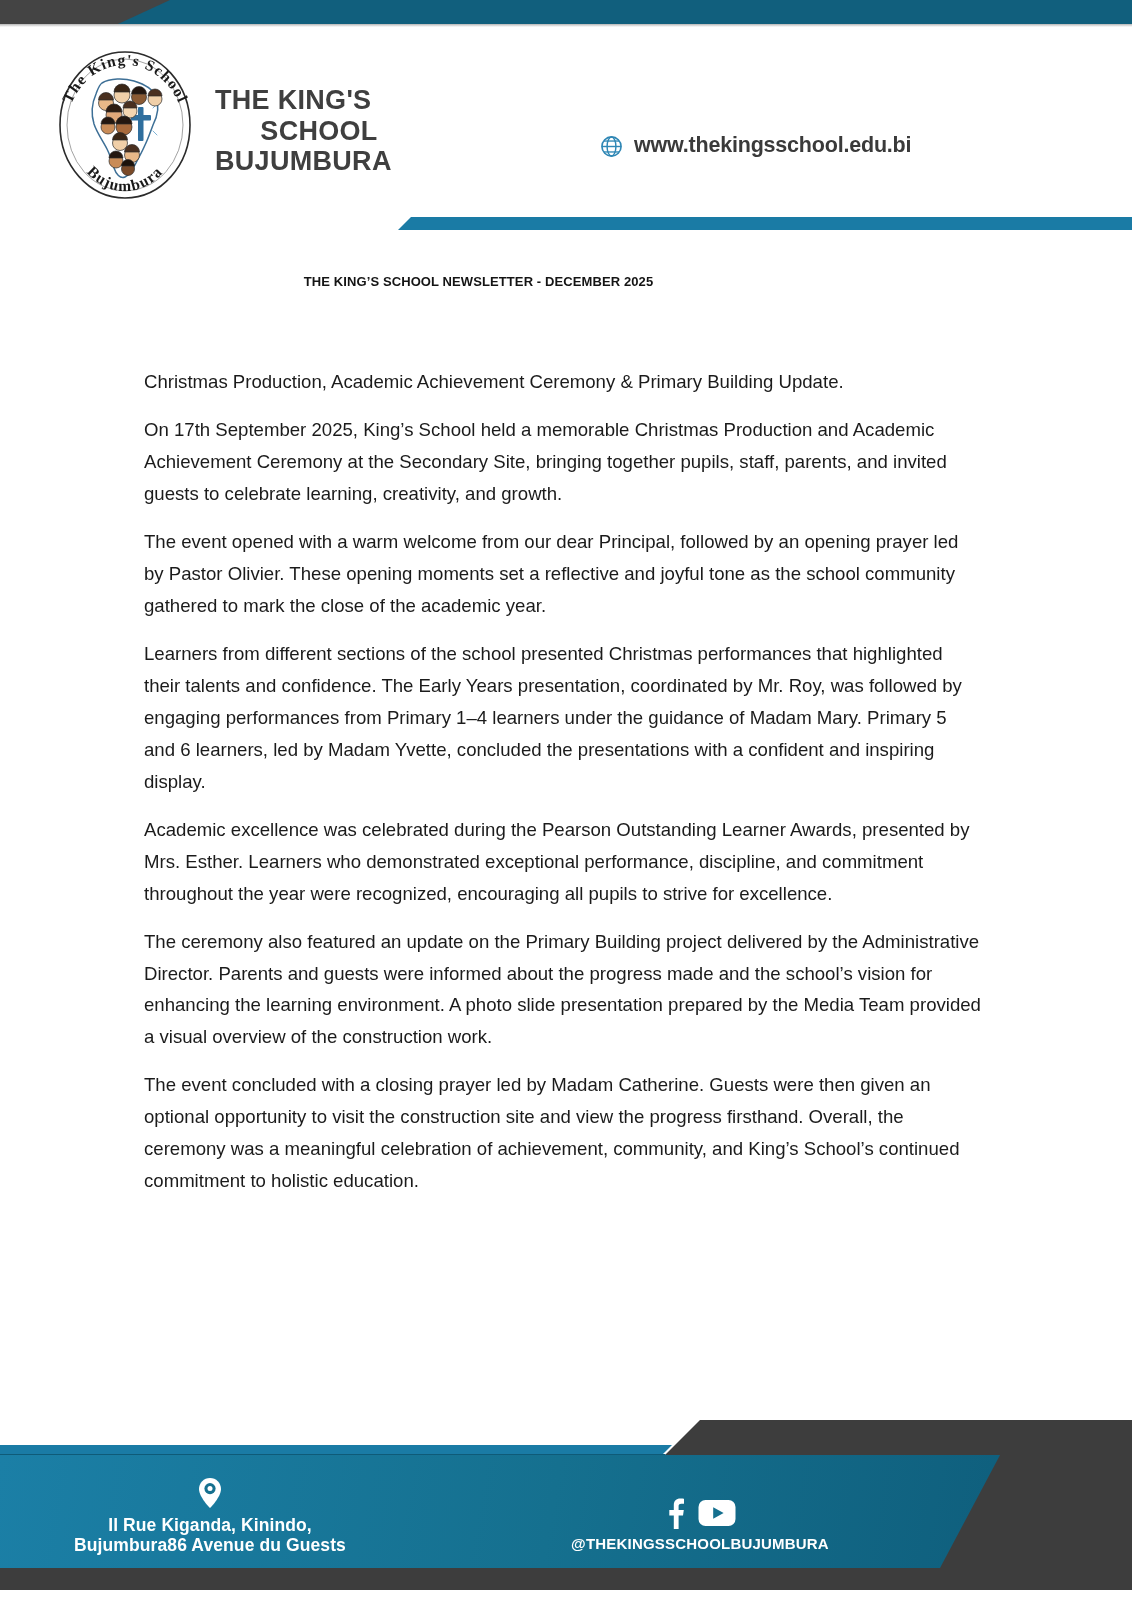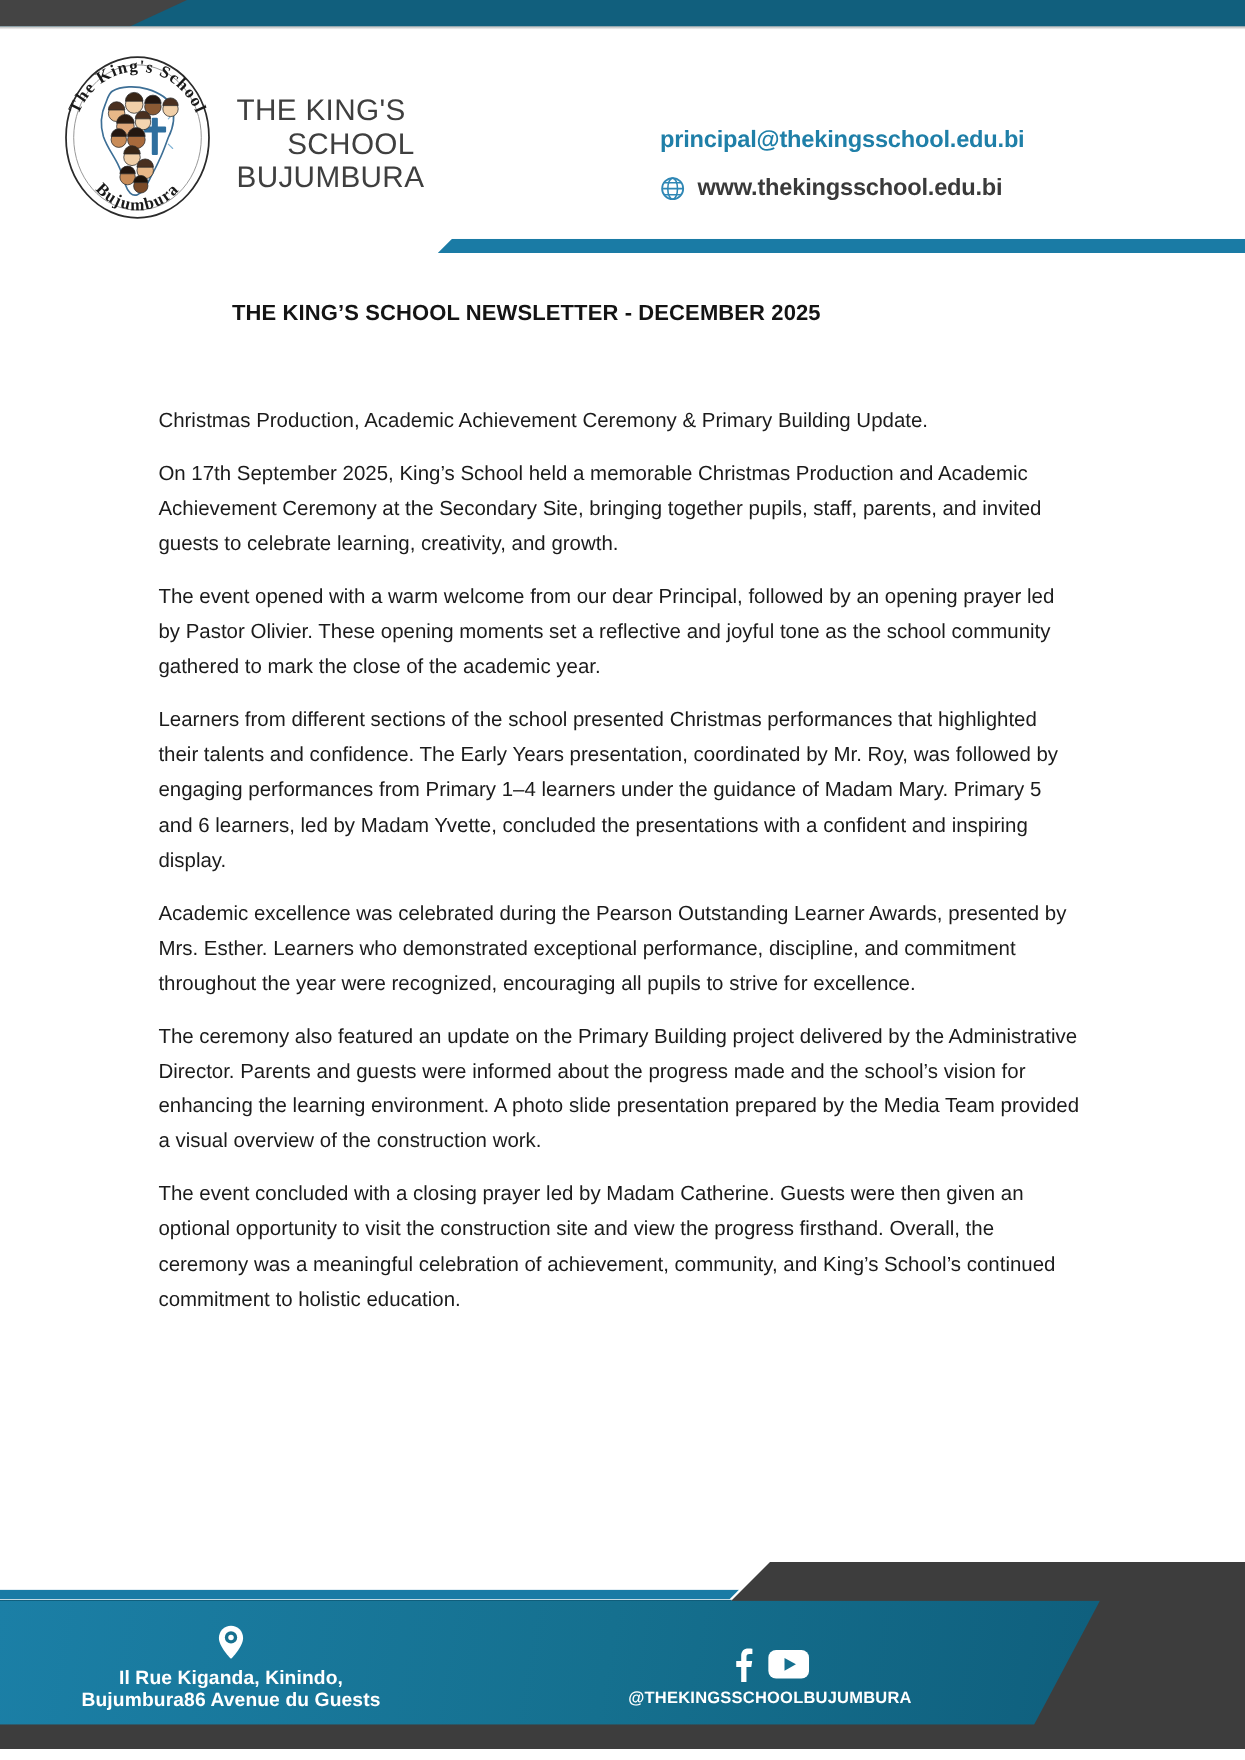--- a/index.html
+++ b/index.html
@@ -66,21 +66,21 @@
     height: 160px;
   }
   .logo-svg { display: block; width: 162px; height: 160px; }
 
   .brand-block {
     position: absolute;
     left: 215px;
     top: 58px;
     width: 230px;
     color: #3f3f3f;
-    font-weight: normal;
+    font-weight: bold;
     font-size: 27px;
     line-height: 1.13;
     letter-spacing: 0.3px;
   }
   .brand-line { display: block; white-space: nowrap; }
   .brand-l1 { text-align: left; }
   .brand-l2 { text-align: center; padding-right: 22px; }
   .brand-l3 { text-align: left; }
 
   .contact-block {
@@ -121,21 +121,21 @@
     clip-path: polygon(13px 0, 100% 0, 100% 100%, 0 100%);
   }
 
   
   .doc-title {
     position: absolute;
     top: 274px;
     left: 0;
     width: 957px;
     text-align: center;
-    font-size: 20px;
+    font-size: 13px;
     font-weight: bold;
     color: #141414;
     letter-spacing: 0.1px;
   }
 
   
   .body-copy {
     position: absolute;
     top: 366px;
     left: 144px;
@@ -326,21 +326,20 @@
       </svg>
     </div>
 
     <div class="brand-block">
       <span class="brand-line brand-l1">THE KING'S</span>
       <span class="brand-line brand-l2">SCHOOL</span>
       <span class="brand-line brand-l3">BUJUMBURA</span>
     </div>
 
     <div class="contact-block">
-      <div class="contact-email">principal@thekingsschool.edu.bi</div>
       <div class="contact-web-row">
         <svg class="globe-icon" viewBox="0 0 24 24">
           <circle cx="12" cy="12" r="10" fill="none" stroke="#2f87b5" stroke-width="1.7"></circle>
           <ellipse cx="12" cy="12" rx="4.6" ry="10" fill="none" stroke="#2f87b5" stroke-width="1.5"></ellipse>
           <line x1="2" y1="12" x2="22" y2="12" stroke="#2f87b5" stroke-width="1.5"></line>
           <path d="M4.2,6.3 H19.8" stroke="#2f87b5" stroke-width="1.4" fill="none"></path>
           <path d="M4.2,17.7 H19.8" stroke="#2f87b5" stroke-width="1.4" fill="none"></path>
         </svg>
         <span class="contact-web">www.thekingsschool.edu.bi</span>
       </div>

